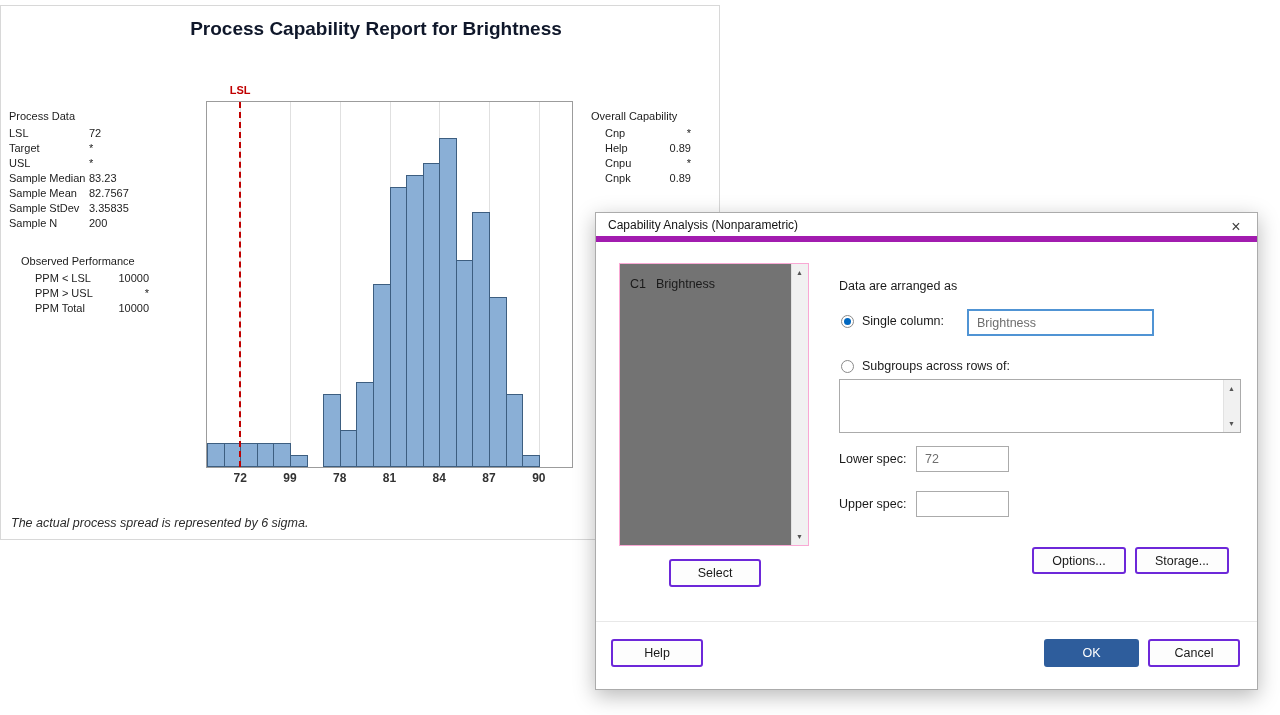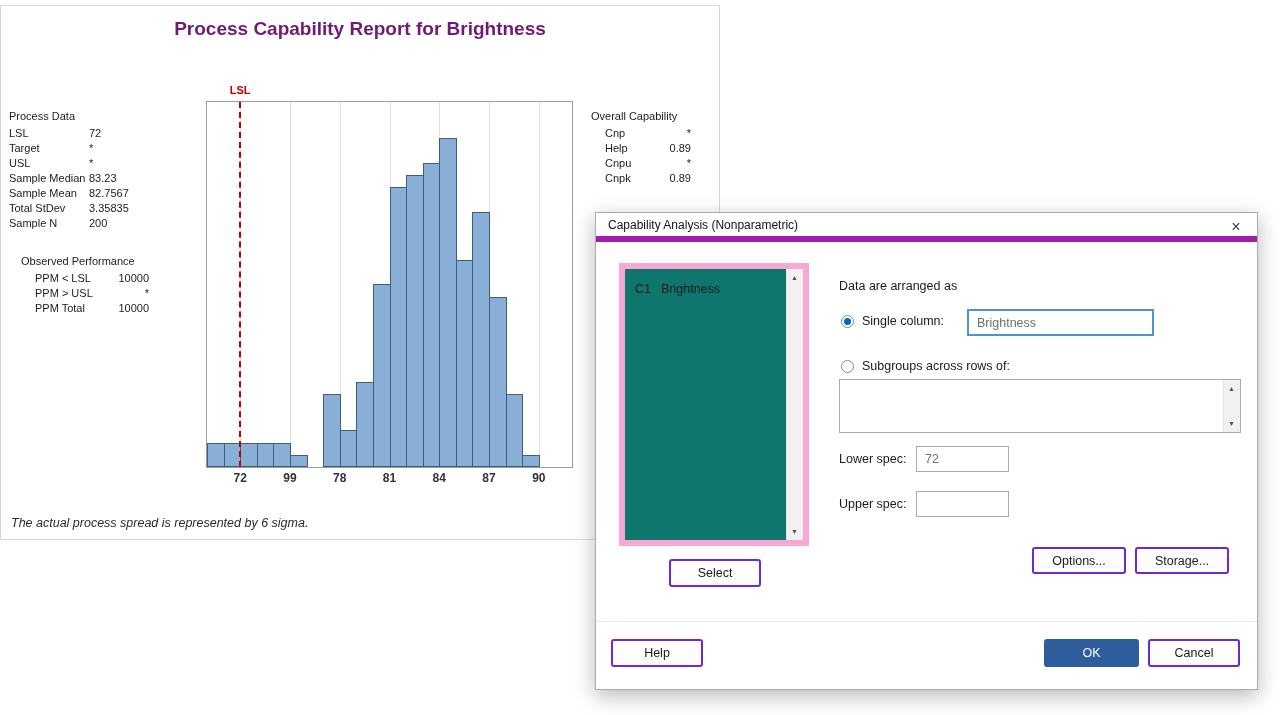--- a/index.html
+++ b/index.html
@@ -3,21 +3,21 @@
 <meta charset="utf-8">
 <style>
   * { margin:0; padding:0; }
   html,body { width:1280px; height:715px; background:#ffffff; overflow:hidden;
     font-family:"Liberation Sans","DejaVu Sans",sans-serif; }
 
   
   .report-panel { position:absolute; left:0; top:5px; width:720px; height:535px;
     background:#fff; border:1px solid #d8d8d8; box-sizing:border-box; }
   .rpt-title { position:absolute; top:12px; left:0; width:100%; text-align:center;
-    font-size:19px; font-weight:bold; color:#701a75; }
+    font-size:19px; font-weight:bold; color:#0f172a;padding-left:16px; }
   .rpt-subtitle { position:absolute; top:36px; left:0; width:100%; text-align:center;
     font-size:15px; color:#474747; }
 
   .stat-panel { position:absolute; font-size:11px; color:#1c1c1c; line-height:15px; }
   .stat-header { font-weight:400; text-align:left; margin-bottom:2px; }
   .stat-row { display:flex; }
   #process-data { left:8px; top:103px; width:160px; }
   #process-data .sl { width:80px; }
   #observed { left:20px; top:248px; width:150px; }
   #observed .stat-row { padding-left:14px; }
@@ -46,21 +46,21 @@
     background:#fff; border:1px solid #ababab; box-sizing:border-box;
     box-shadow:0 6px 20px rgba(0,0,0,0.28); z-index:10; font-size:12.5px; color:#1a1a1a; }
   .titlebar { position:absolute; top:0; left:0; right:0; height:29px;
     border-bottom:6px solid #a21caf; display:flex; align-items:center;
     padding-left:12px; box-sizing:border-box; background:#fff; }
   .dlg-title { font-size:12px; color:#141414; }
   .close-btn { position:absolute; right:0; top:0; width:42px; height:28px;
     display:flex; align-items:center; justify-content:center; font-size:16px; color:#404040; }
 
   .listbox { position:absolute; left:23px; top:50px; width:190px; height:283px;
-    border:6px solid #f9a8d4; box-sizing:border-box; background:#0f766e; }
+    border:1px solid #f9a8d4; box-sizing:border-box; background:#737373; }
   .listbox-items { position:absolute; left:0; top:0; right:17px; bottom:0;
     padding:13px 0 0 10px; overflow:hidden; }
   .lb-item { display:flex; }
   .lb-id { width:26px; }
   .scrollbar-v { position:absolute; right:0; top:0; bottom:0; width:17px;
     background:#f1f1f1; border-left:1px solid #e2e2e2; box-sizing:border-box; }
   .sb-btn { position:absolute; left:0; width:15px; height:17px; display:flex;
     align-items:center; justify-content:center; font-size:7px; color:#555; }
   .sb-up { top:0; } .sb-down { bottom:0; }
 
@@ -123,21 +123,21 @@
         </div>
         <div class="stat-row">
           <span class="sl">Sample Median</span>
           <span class="sv">83.23</span>
         </div>
         <div class="stat-row">
           <span class="sl">Sample Mean</span>
           <span class="sv">82.7567</span>
         </div>
         <div class="stat-row">
-          <span class="sl">Total StDev</span>
+          <span class="sl">Sample StDev</span>
           <span class="sv">3.35835</span>
         </div>
         <div class="stat-row">
           <span class="sl">Sample N</span>
           <span class="sv">200</span>
         </div>
       </div>
   </div>
 
   <div id="observed" class="stat-panel">

